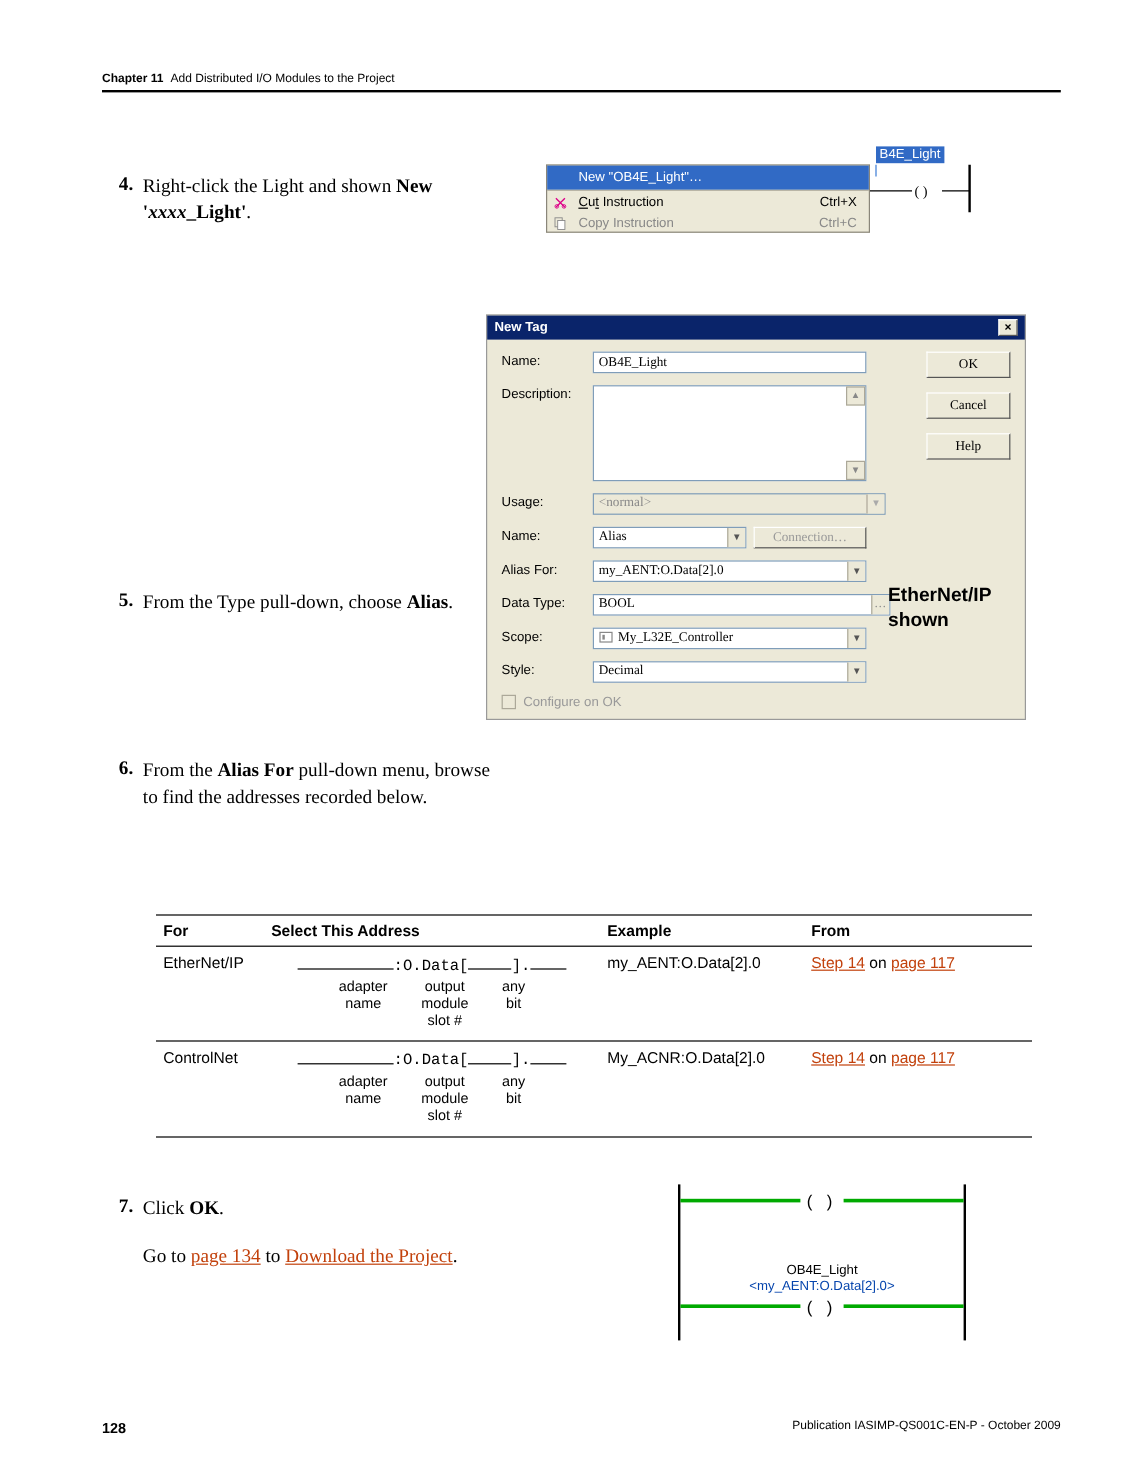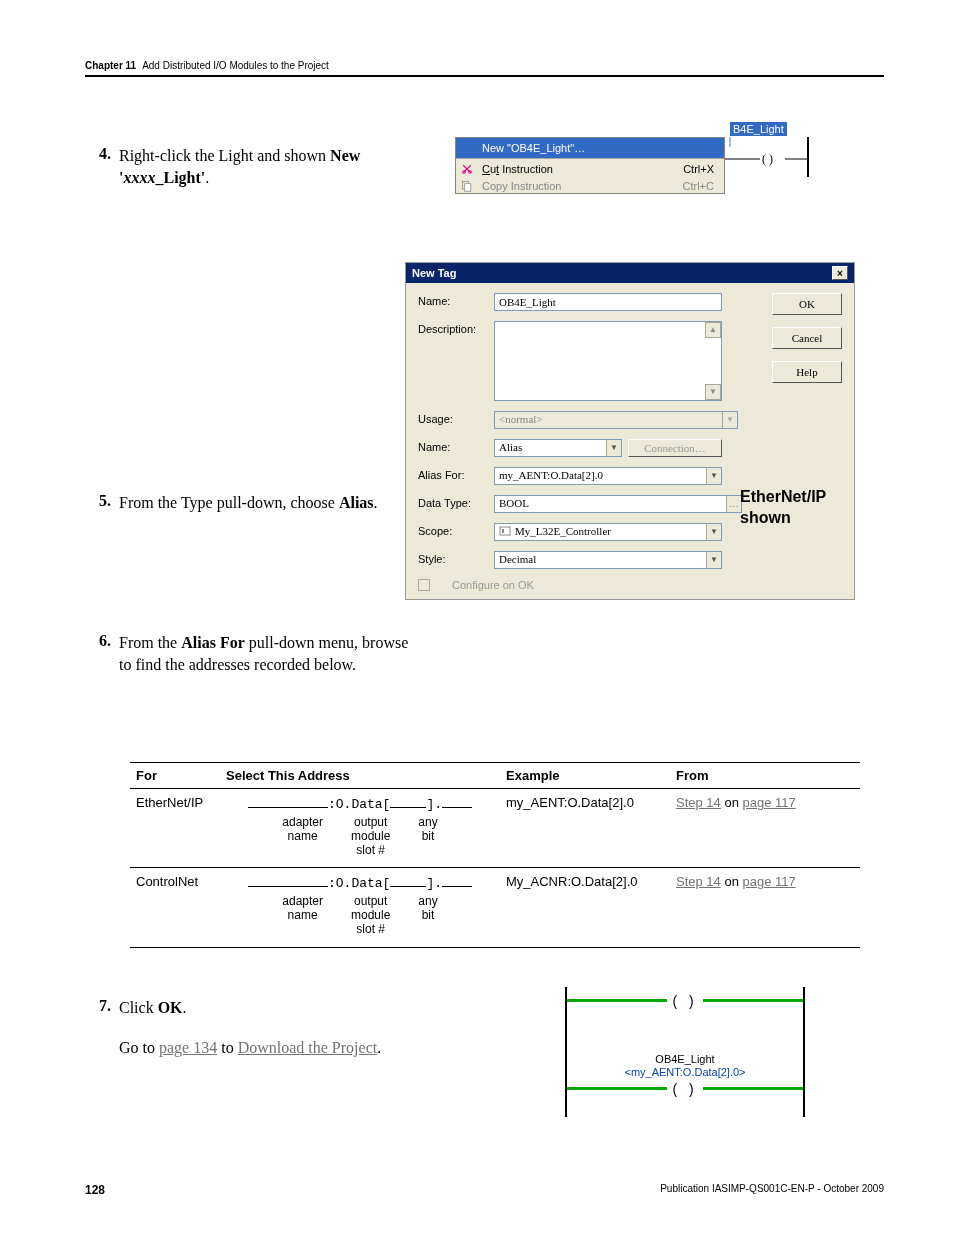--- a/index.html
+++ b/index.html
@@ -37,21 +37,21 @@
     padding-right: 8px;
     flex-shrink: 0;
   }
   .step-text {
     font-size: 16px;
     max-width: 300px;
     line-height: 1.35;
   }
   .step-text .bolditalic { font-weight: bold; font-style: italic; }
   .step-text b { font-weight: bold; }
-  a.link { color: #737373; text-decoration: underline; }
+  a.link { color: #c2410c; text-decoration: underline; }
 
   
   .ctx-menu {
     position: absolute;
     top: 0;
     left: 370px;
     width: 270px;
     font-family: Tahoma, Arial, sans-serif;
     font-size: 11px;
     background: #ece9d8;
@@ -137,21 +137,21 @@
     width: 70px; height: 22px;
     background: #ece9d8; border: 1px solid #555;
     border-top-color: #fff; border-left-color: #fff;
     font-family: Tahoma; font-size: 11px; text-align: center; line-height: 20px;
   }
   .dlg-btn.disabled { color: #999; }
   .dlg-buttons {
     position: absolute; right: 12px; top: 10px;
     display: flex; flex-direction: column; gap: 12px;
   }
-  .dlg-check { display: flex; align-items: center; gap: 22px; color: #999; margin-top: 4px; }
+  .dlg-check { display: flex; align-items: center; gap: 6px; color: #999; margin-top: 4px; }
   .dlg-check .box { width: 12px; height: 12px; background: #ece9d8; border: 1px solid #aca899; }
   .annotation {
     position: absolute; top: 350px; left: 655px;
     font-family: Arial, sans-serif; font-weight: bold; font-size: 16px;
     line-height: 1.3;
   }
 
   
   .addr-table {
     margin-top: 40px;

